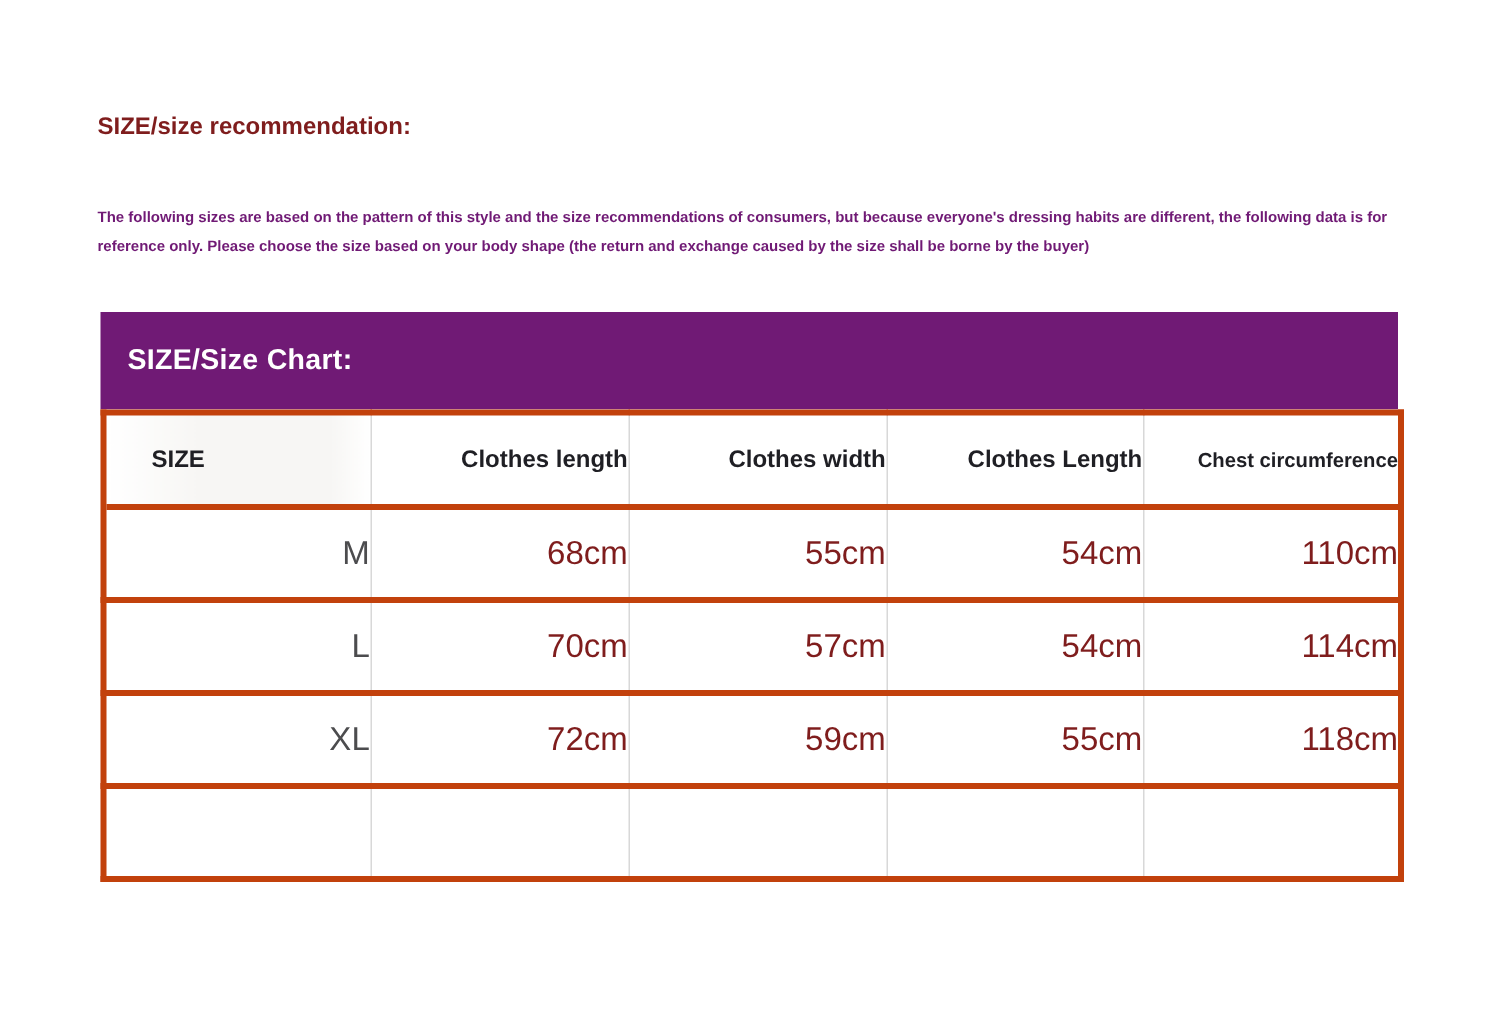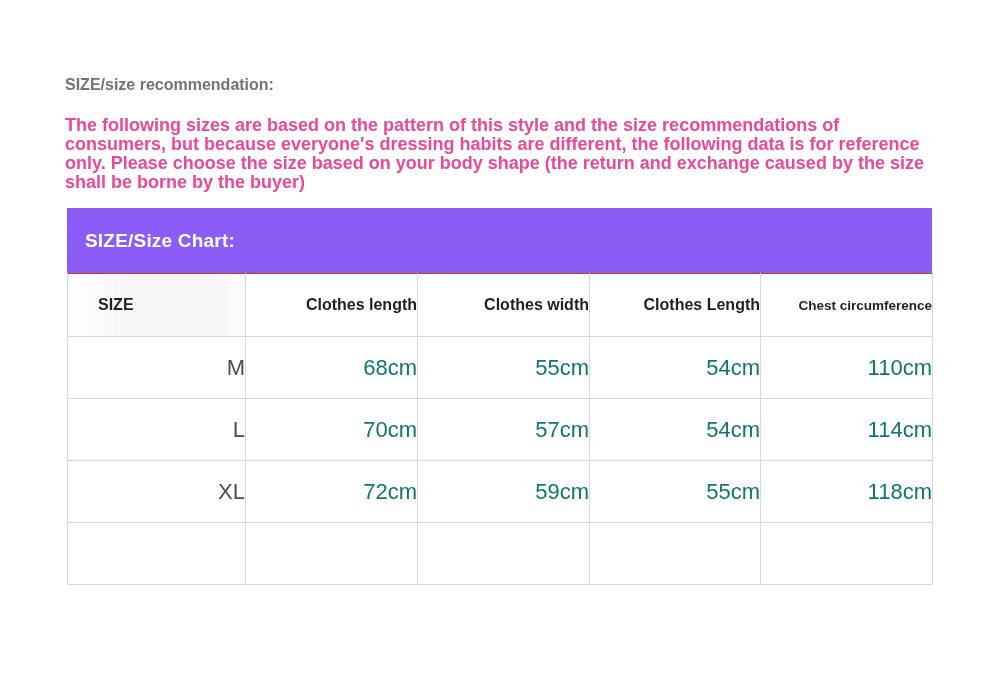--- a/index.html
+++ b/index.html
@@ -10,32 +10,32 @@
     color: #2f2e37;
     overflow: hidden;
   }
 
   .heading {
     position: absolute;
     left: 65px;
     top: 76px;
     font-size: 16px;
     font-weight: bold;
-    color: #737373;
+    color: #7f1d1d;
   }
 
   .description {
     position: absolute;
     left: 65px;
-    top: 116px;
+    top: 136px;
     width: 873px;
-    font-size: 18px;
+    font-size: 10px;
     font-weight: bold;
     line-height: 19px;
-    color: #ec4899;
+    color: #701a75;
   }
 
   .chart-wrap {
     position: absolute;
     left: 67px;
     top: 208px;
     width: 865px;
   }
 
   .chart-title-bar {
@@ -63,56 +63,56 @@
   table.size-table col.c2 { width: 172px; }
   table.size-table col.c3 { width: 171px; }
   table.size-table col.c4 { width: 172px; }
 
   table.size-table th,
   table.size-table td {
     border: 1px solid #d8d8d8;
     text-align: right;
     vertical-align: middle;
   }
-  table.size-table tr { border: 1px solid #c2410c; }
+  table.size-table tr { border: 4px solid #c2410c; }
 
   table.size-table thead tr { height: 63px; }
   table.size-table thead th {
     font-size: 16px;
     font-weight: bold;
     color: #1f1f24;
     border-top: none;
   }
   table.size-table thead th.size-col {
     text-align: left;
     padding-left: 30px;
     background: linear-gradient(90deg, #ffffff 0%, #f7f6f4 35%, #f7f6f4 85%, #ffffff 100%);
   }
   table.size-table thead th.chest-col { font-size: 13.5px; margin-top: 40px; }
   table.size-table thead tr { border-bottom: 1px solid #c9c9c9; }
 
   table.size-table tbody tr { height: 62px; }
   table.size-table tbody td {
     font-size: 22px;
     font-weight: normal;
-    color: #0f766e;
+    color: #7f1d1d;
   }
   table.size-table tbody td.size-cell { color: #4c4c4e; }
   table.size-table tbody tr.empty-row { height: 62px; border-top: 1px solid #c2c2c2; }
 </style>
 </head>
 <body>
 
 <div class="heading">SIZE/size recommendation:</div>
 
 <div class="description">The following sizes are based on the pattern of this style and the size recommendations of consumers, but because everyone's dressing habits are different, the following data is for reference only. Please choose the size based on your body shape (the return and exchange caused by the size shall be borne by the buyer)</div>
 
 <div class="chart-wrap">
 
-  <div class="chart-title-bar" style="background-color: #8b5cf6;">
+  <div class="chart-title-bar" style="background-color: #701a75;">
     <span class="title">SIZE/Size Chart:</span>
   </div>
 
   <table class="size-table">
     <colgroup>
       <col class="c0">
         <col class="c1">
         <col class="c2">
         <col class="c3">
         <col class="c4">

